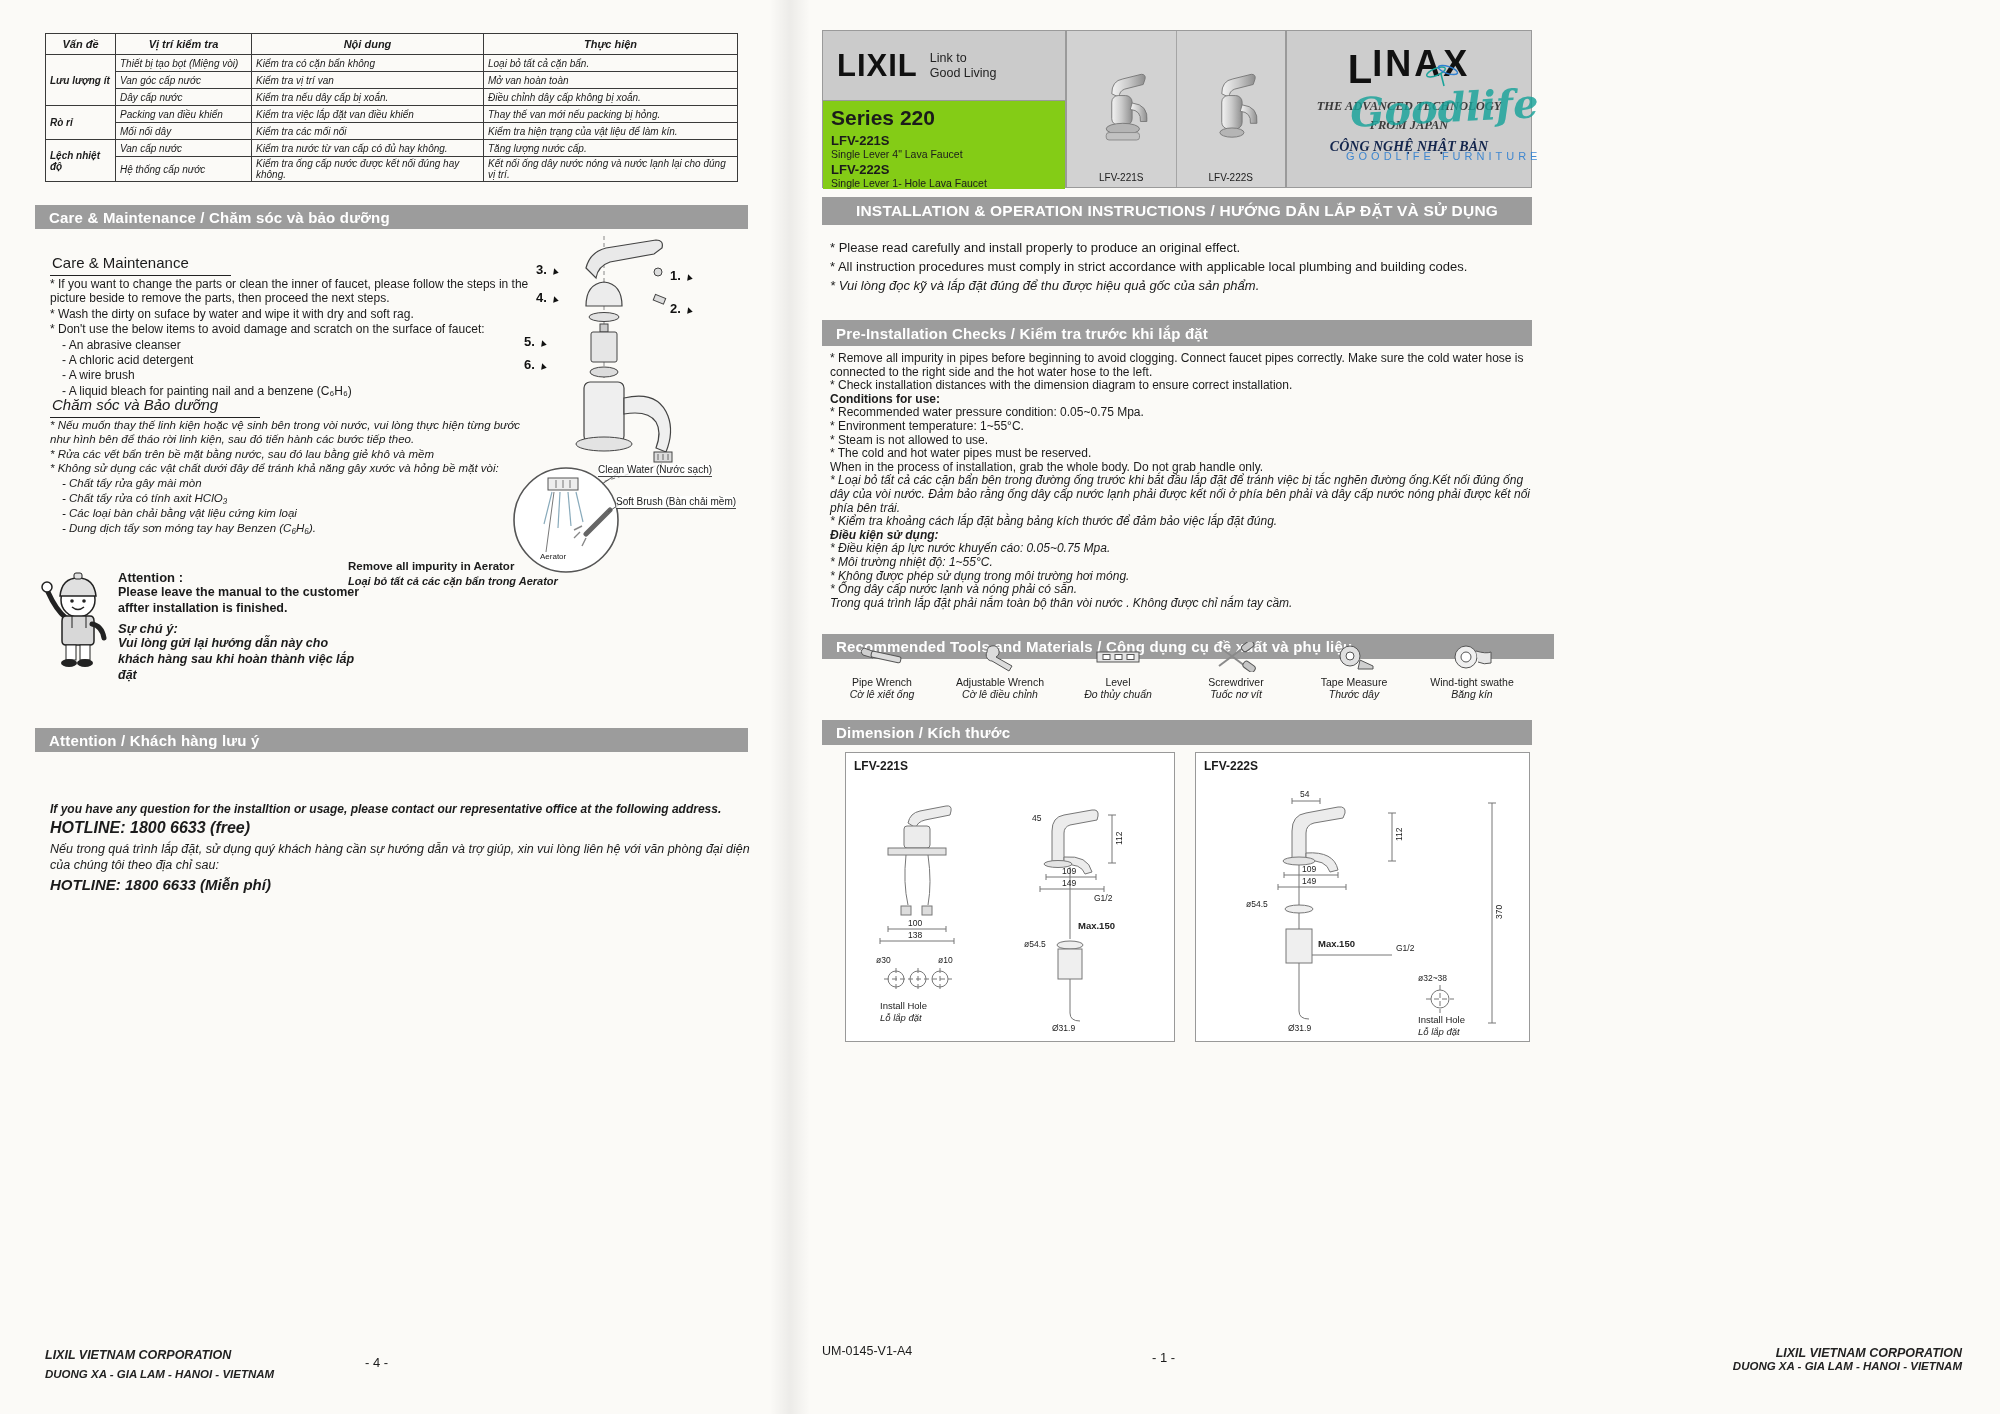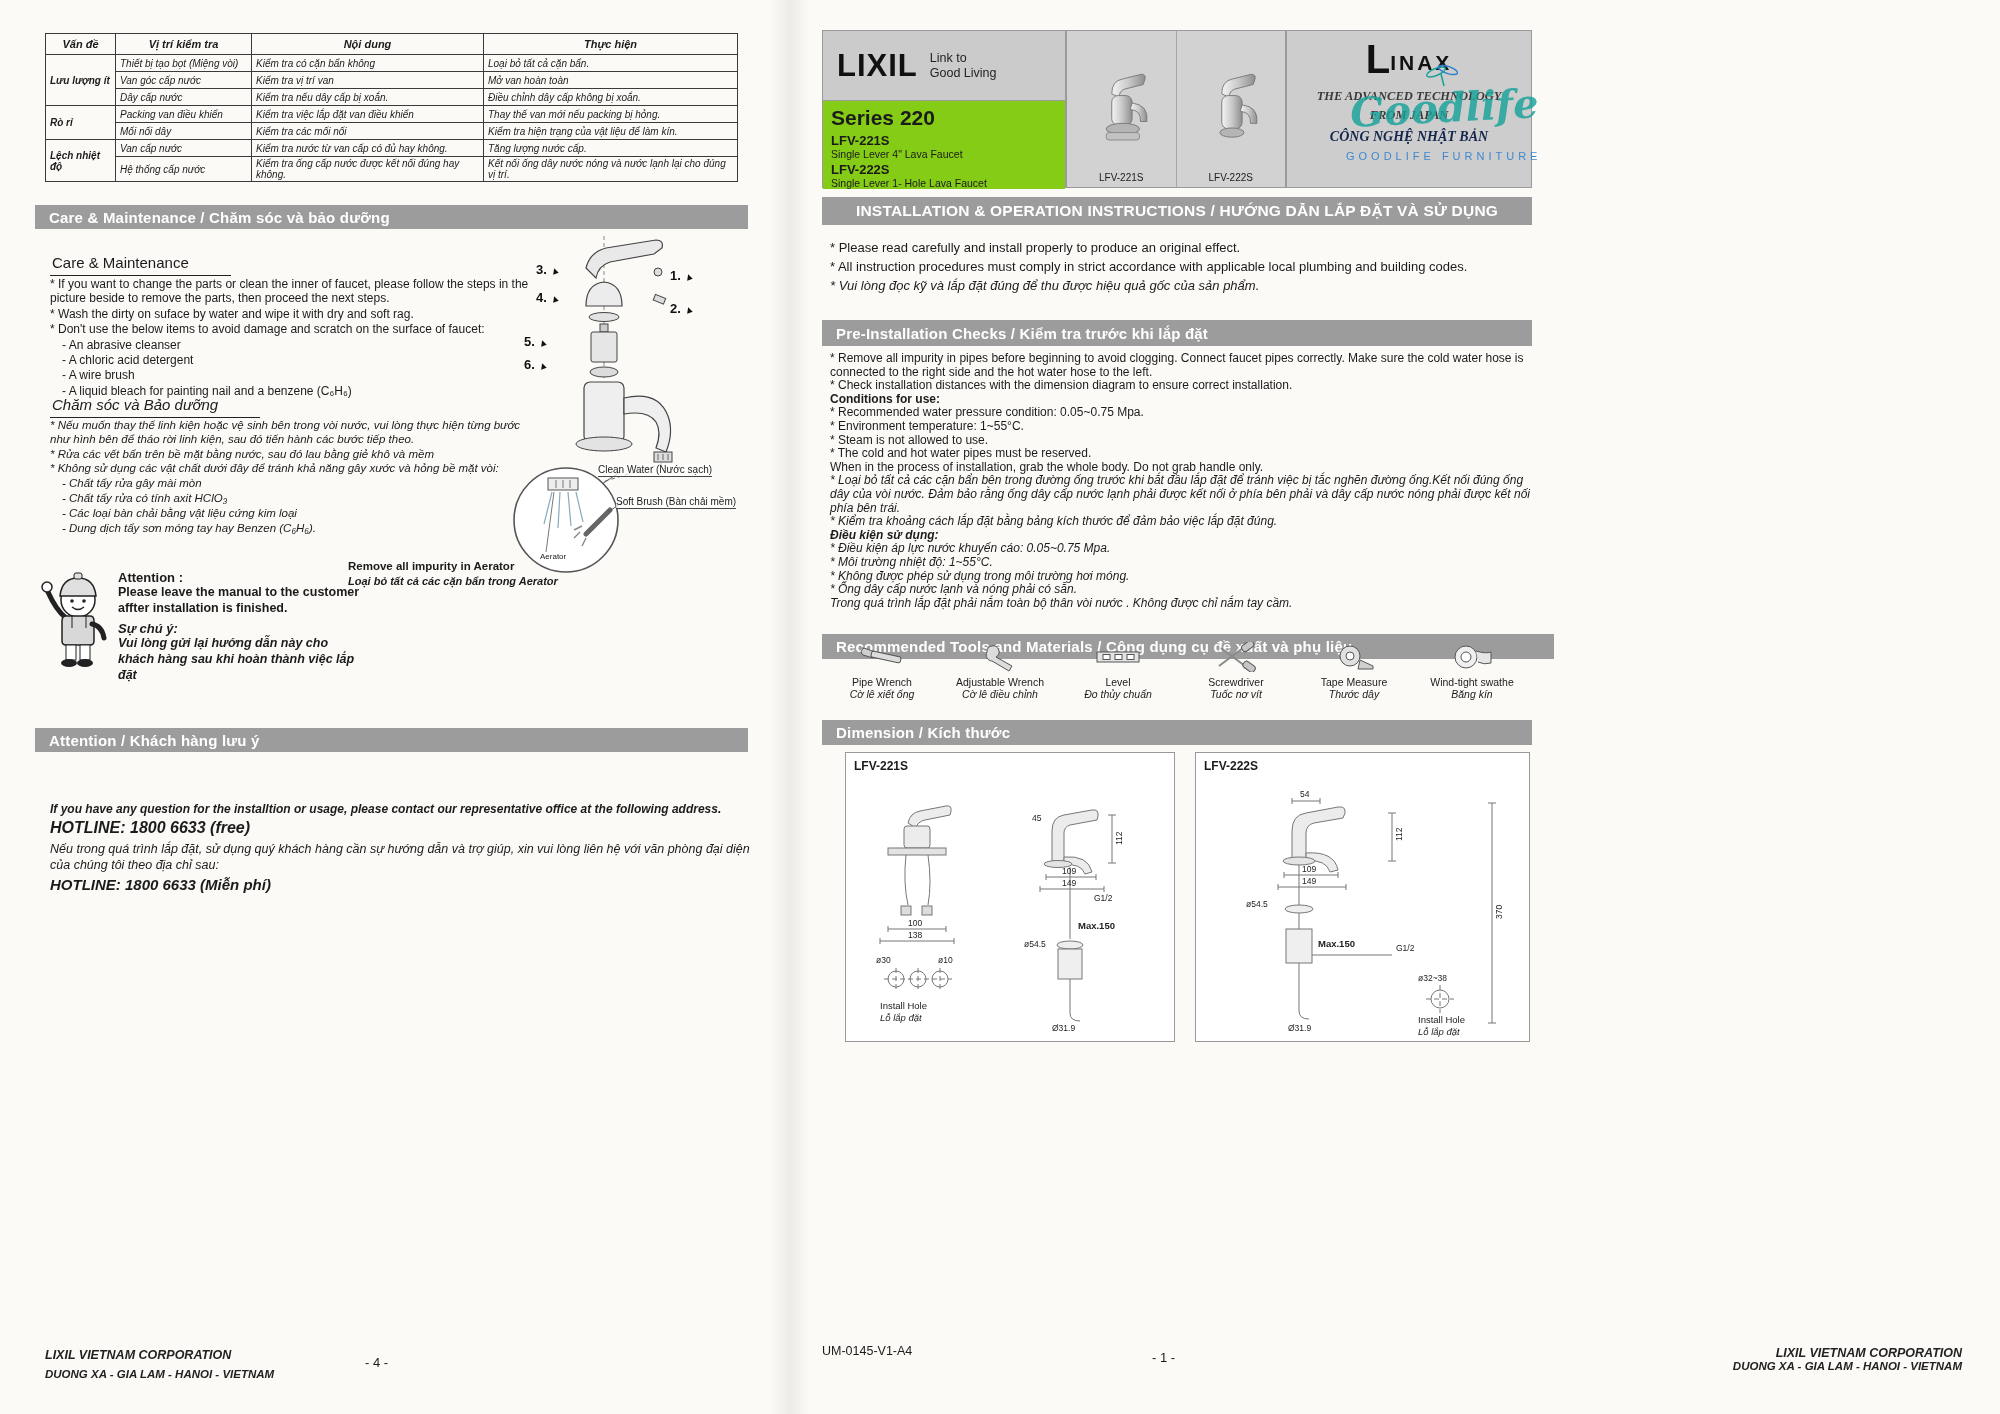--- a/index.html
+++ b/index.html
@@ -39,21 +39,21 @@
   .series-title{font-size:21px;font-weight:bold;margin-bottom:3px}
   .model-name{font-size:13px;font-weight:bold;margin-top:2px}
   .model-desc{font-size:10.5px}
   .photo-cell{background:#d2d2d2;display:flex}
   .photo{flex:1;display:flex;flex-direction:column;align-items:center;justify-content:flex-end;padding-bottom:4px}
   .photo + .photo{border-left:1px solid #a5a5a5}
   .photo-caption{font-size:10px;margin-top:2px}
   .inax-cell{background:#cdcdcd;text-align:center;padding-top:12px}
   .inax-row{display:flex;align-items:flex-end;justify-content:center;color:#111}
   .inax-L{font-size:40px;font-weight:900;line-height:.8}
-  .inax-name{font-size:21px;font-weight:800;letter-spacing:3px;margin-left:0}
+  .inax-name{font-size:36px;font-weight:800;letter-spacing:3px;margin-left:0}
   .adv{font-family:"Liberation Serif",serif;font-style:italic;font-weight:bold;color:#3a3a3a;font-size:12.5px;line-height:1.5}
   .adv3{font-family:"Liberation Serif",serif;font-style:italic;font-weight:bold;color:#14264d;font-size:14px;margin-top:4px}
   .wm-script{position:absolute;font-family:"DejaVu Serif",serif;font-style:italic;font-weight:bold;
              font-size:40px;color:#18a39a;transform:rotate(-3deg);opacity:.82}
   .wm-caps{position:absolute;font-size:11px;letter-spacing:4px;color:#2f7fd0;opacity:.9}
   
   .intro{font-size:13px;line-height:19px}
   .pre{font-size:12px;line-height:13.6px}
   
   .tools-row{position:absolute;display:flex;justify-content:space-between}

